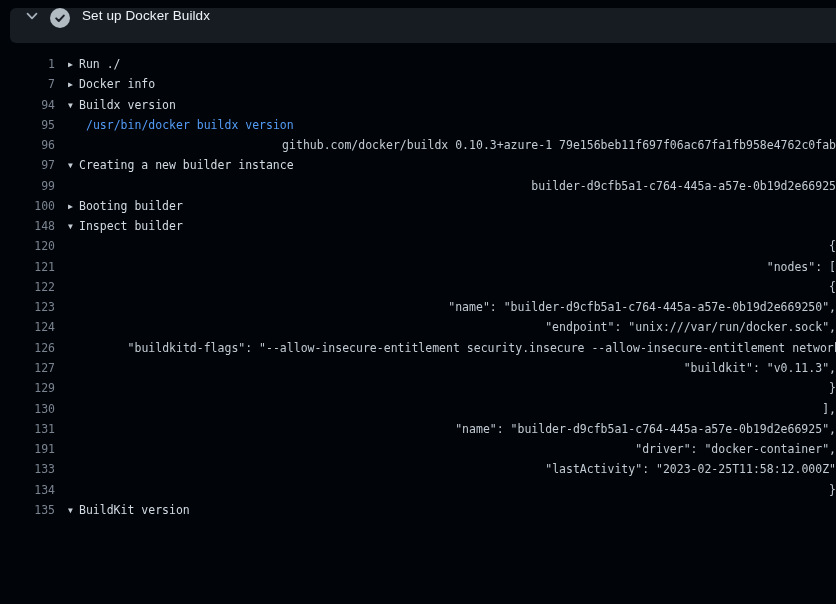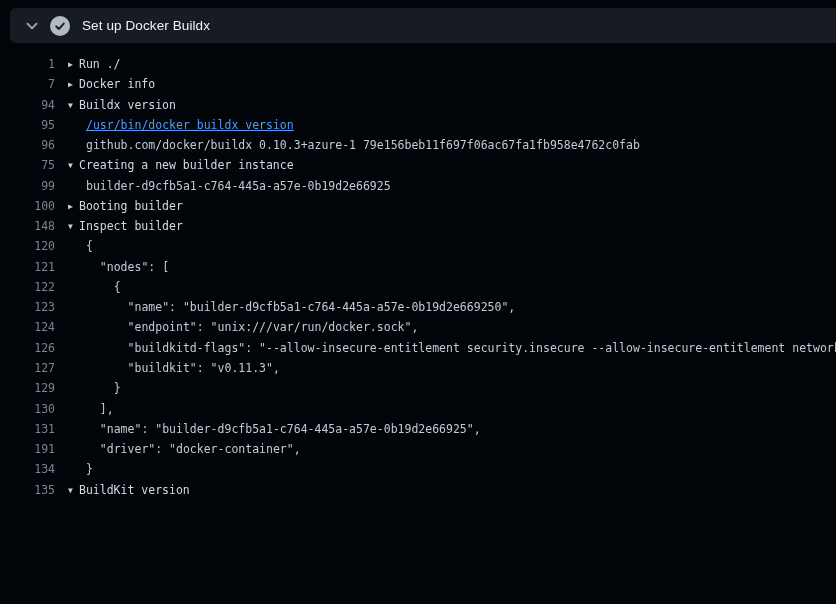--- a/index.html
+++ b/index.html
@@ -12,21 +12,20 @@
   .log-viewer { position: relative; width: 836px; height: 604px; }
 
   
   .step-header {
     position: absolute;
     left: 10px; top: 8px;
     width: 826px; height: 35px;
     background: #171c23;
     border-radius: 6px 0 0 6px;
     display: flex;
-    align-items: center;
     padding-left: 14px;
     cursor: pointer;
   }
   .chevron-btn {
     width: 16px; height: 16px;
     display: flex; align-items: center; justify-content: center;
     flex: none;
     cursor: pointer;
   }
   .status-icon { margin-left: 10px; flex: none; display: flex; }
@@ -56,22 +55,22 @@
   .ln {
     width: 55px;
     flex: none;
     text-align: right;
     color: #7a8490;
     cursor: pointer;
     user-select: none;
   }
   .content { overflow: hidden; flex: 1; }
   .content.group { padding-left: 13px; color: #d2dae2; cursor: pointer; }
-  .content.cmd   { padding-left: 31px; color: #539bf5; text-decoration: underline; }
-  .content.out   { padding-left: 31px; color: #c2cbd3; }
+  .content.cmd   { padding-left: 31px; color: #539bf5; }
+  .content.out   { padding-left: 31px; color: #c2cbd3; text-align: right; }
   .arrow {
     display: inline-block;
     width: 11px;
     font-size: 8px;
     color: #c5cdd5;
     transform: translateY(-1.5px);
   }
 </style>
 </head>
 <body>
@@ -92,32 +91,33 @@
     </span>
     <span class="step-title">Set up Docker Buildx</span>
   </div>
 
   <div class="log-lines">
       <div class="row"><span class="ln">1</span><span class="content group"><span class="arrow">▶</span><span>Run ./</span></span></div>
       <div class="row"><span class="ln">7</span><span class="content group"><span class="arrow">▶</span><span>Docker info</span></span></div>
       <div class="row"><span class="ln">94</span><span class="content group"><span class="arrow">▼</span><span>Buildx version</span></span></div>
       <div class="row"><span class="ln">95</span><span class="content cmd">/usr/bin/docker buildx version</span></div>
       <div class="row"><span class="ln">96</span><span class="content out">github.com/docker/buildx 0.10.3+azure-1 79e156beb11f697f06ac67fa1fb958e4762c0fab</span></div>
-      <div class="row"><span class="ln">75</span><span class="content group"><span class="arrow">▼</span><span>Creating a new builder instance</span></span></div>
+      <div class="row"><span class="ln">97</span><span class="content group"><span class="arrow">▼</span><span>Creating a new builder instance</span></span></div>
       <div class="row"><span class="ln">99</span><span class="content out">builder-d9cfb5a1-c764-445a-a57e-0b19d2e66925</span></div>
       <div class="row"><span class="ln">100</span><span class="content group"><span class="arrow">▶</span><span>Booting builder</span></span></div>
       <div class="row"><span class="ln">148</span><span class="content group"><span class="arrow">▼</span><span>Inspect builder</span></span></div>
       <div class="row"><span class="ln">120</span><span class="content out">{</span></div>
       <div class="row"><span class="ln">121</span><span class="content out">  "nodes": [</span></div>
       <div class="row"><span class="ln">122</span><span class="content out">    {</span></div>
       <div class="row"><span class="ln">123</span><span class="content out">      "name": "builder-d9cfb5a1-c764-445a-a57e-0b19d2e669250",</span></div>
       <div class="row"><span class="ln">124</span><span class="content out">      "endpoint": "unix:///var/run/docker.sock",</span></div>
       <div class="row"><span class="ln">126</span><span class="content out">      "buildkitd-flags": "--allow-insecure-entitlement security.insecure --allow-insecure-entitlement network.host",</span></div>
       <div class="row"><span class="ln">127</span><span class="content out">      "buildkit": "v0.11.3",</span></div>
       <div class="row"><span class="ln">129</span><span class="content out">    }</span></div>
       <div class="row"><span class="ln">130</span><span class="content out">  ],</span></div>
       <div class="row"><span class="ln">131</span><span class="content out">  "name": "builder-d9cfb5a1-c764-445a-a57e-0b19d2e66925",</span></div>
       <div class="row"><span class="ln">191</span><span class="content out">  "driver": "docker-container",</span></div>
+      <div class="row"><span class="ln">133</span><span class="content out">  "lastActivity": "2023-02-25T11:58:12.000Z"</span></div>
       <div class="row"><span class="ln">134</span><span class="content out">}</span></div>
       <div class="row"><span class="ln">135</span><span class="content group"><span class="arrow">▼</span><span>BuildKit version</span></span></div>
     </div>
 
 </div>
 
 </body></html>

